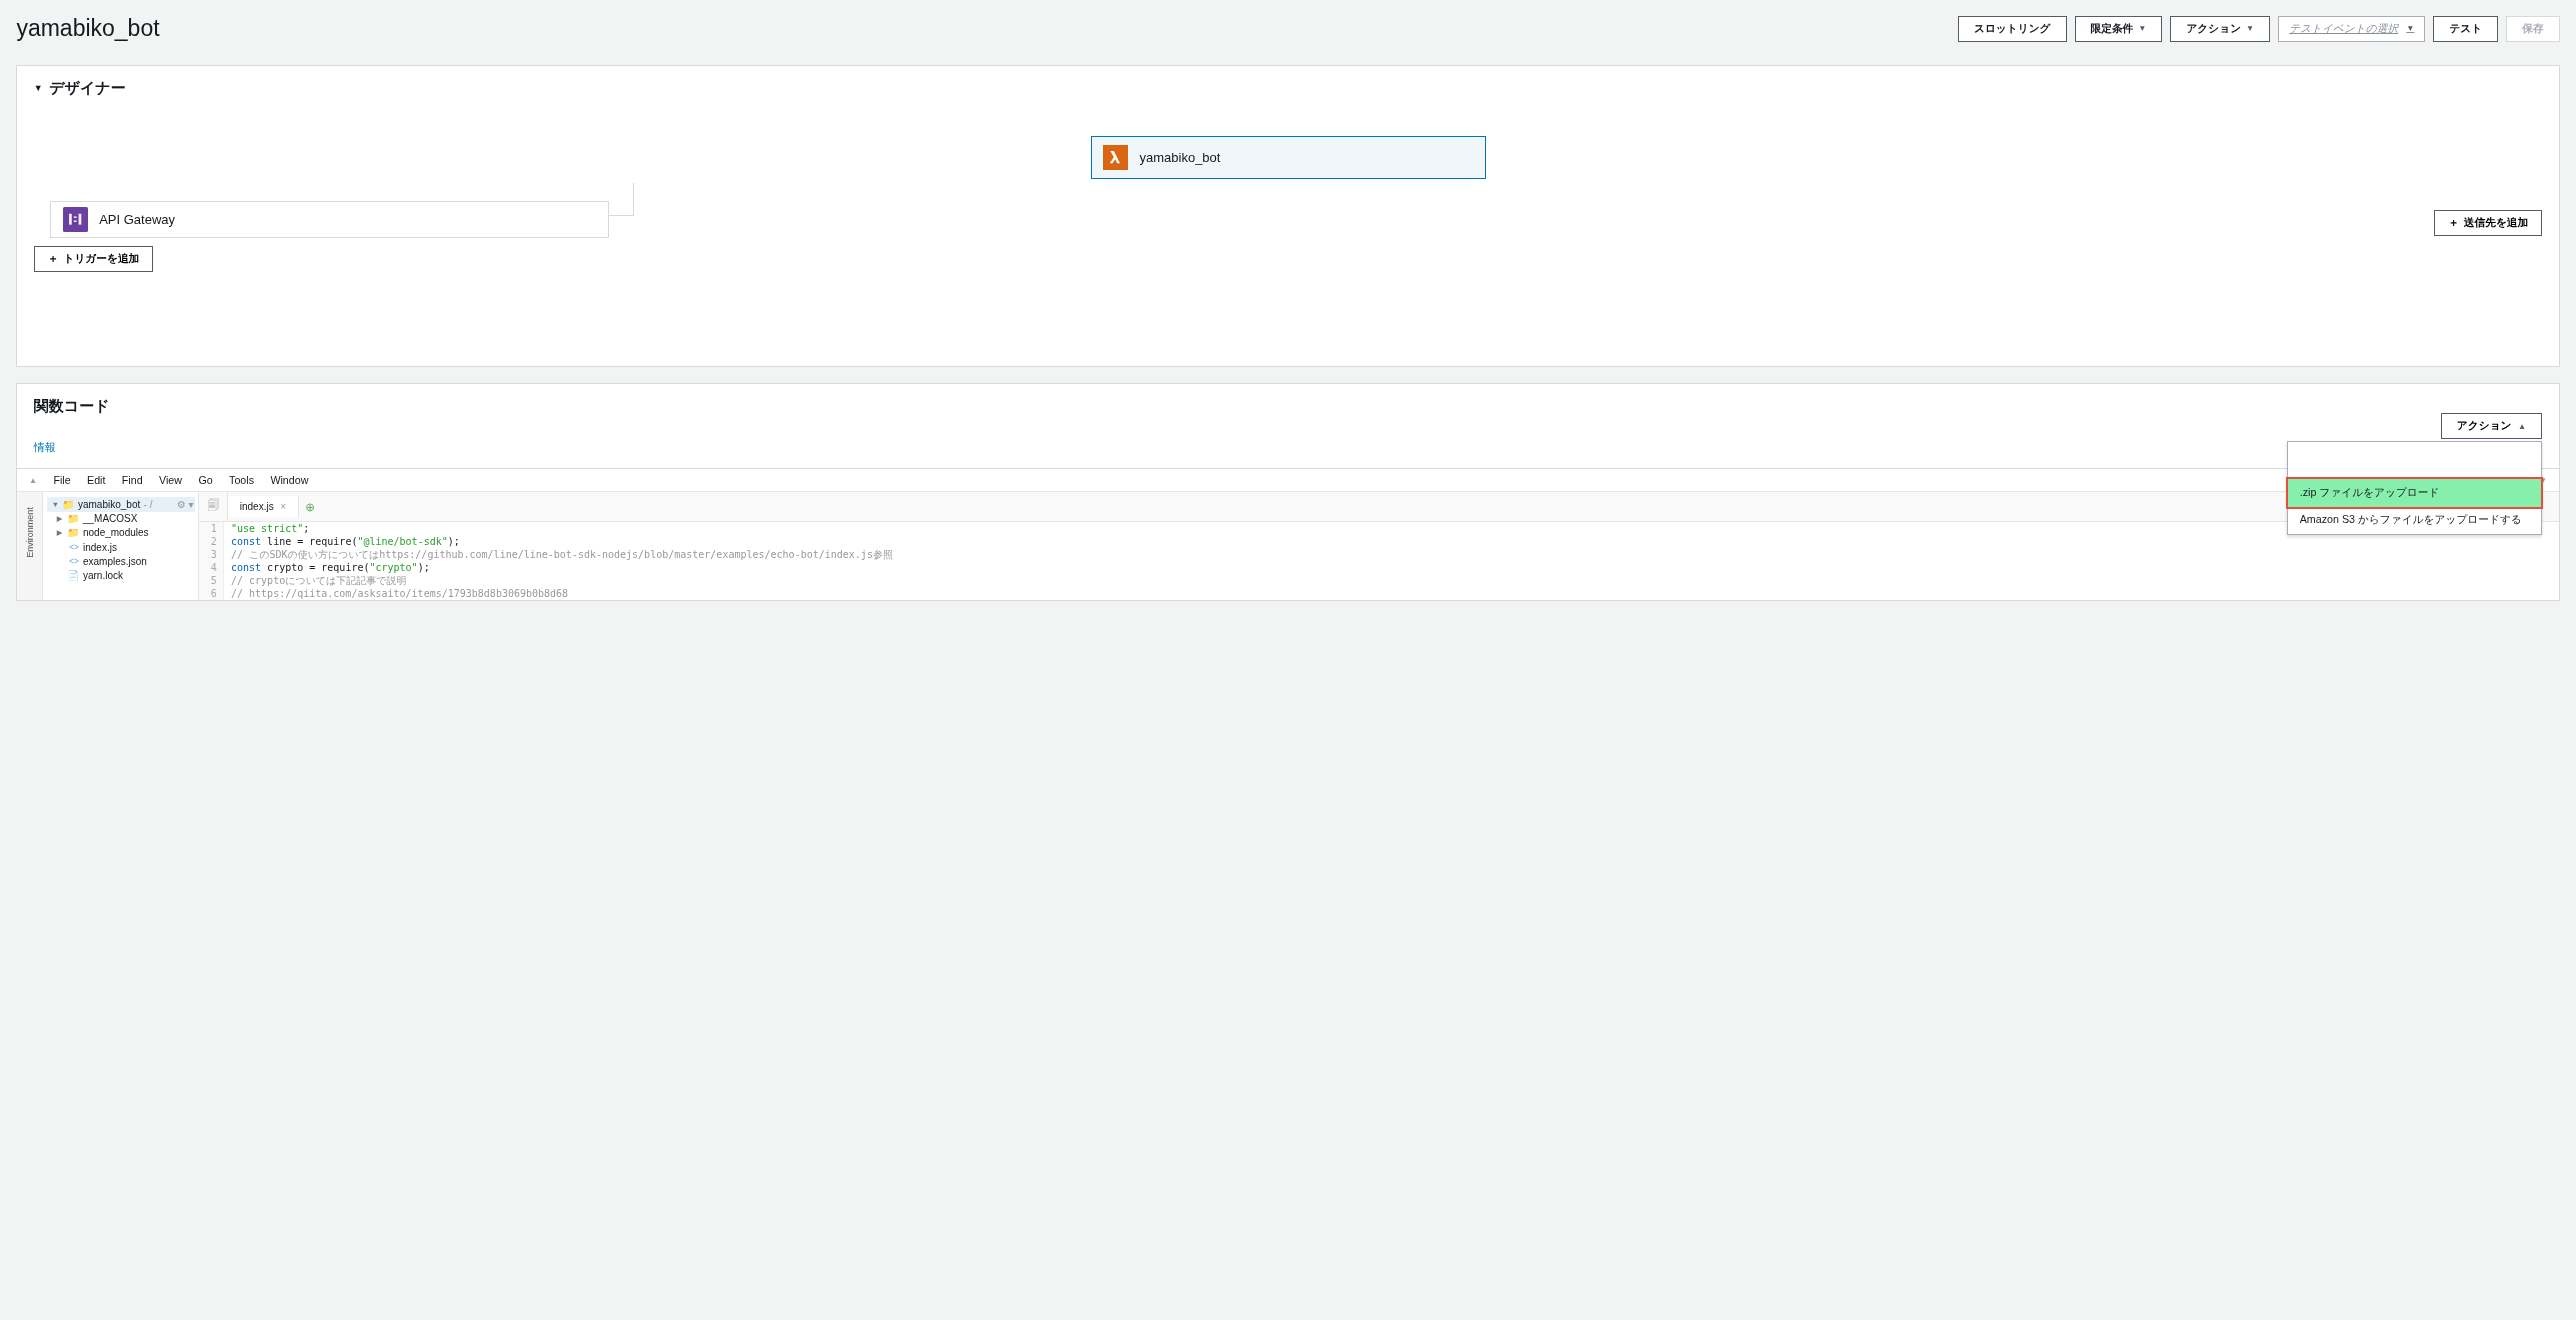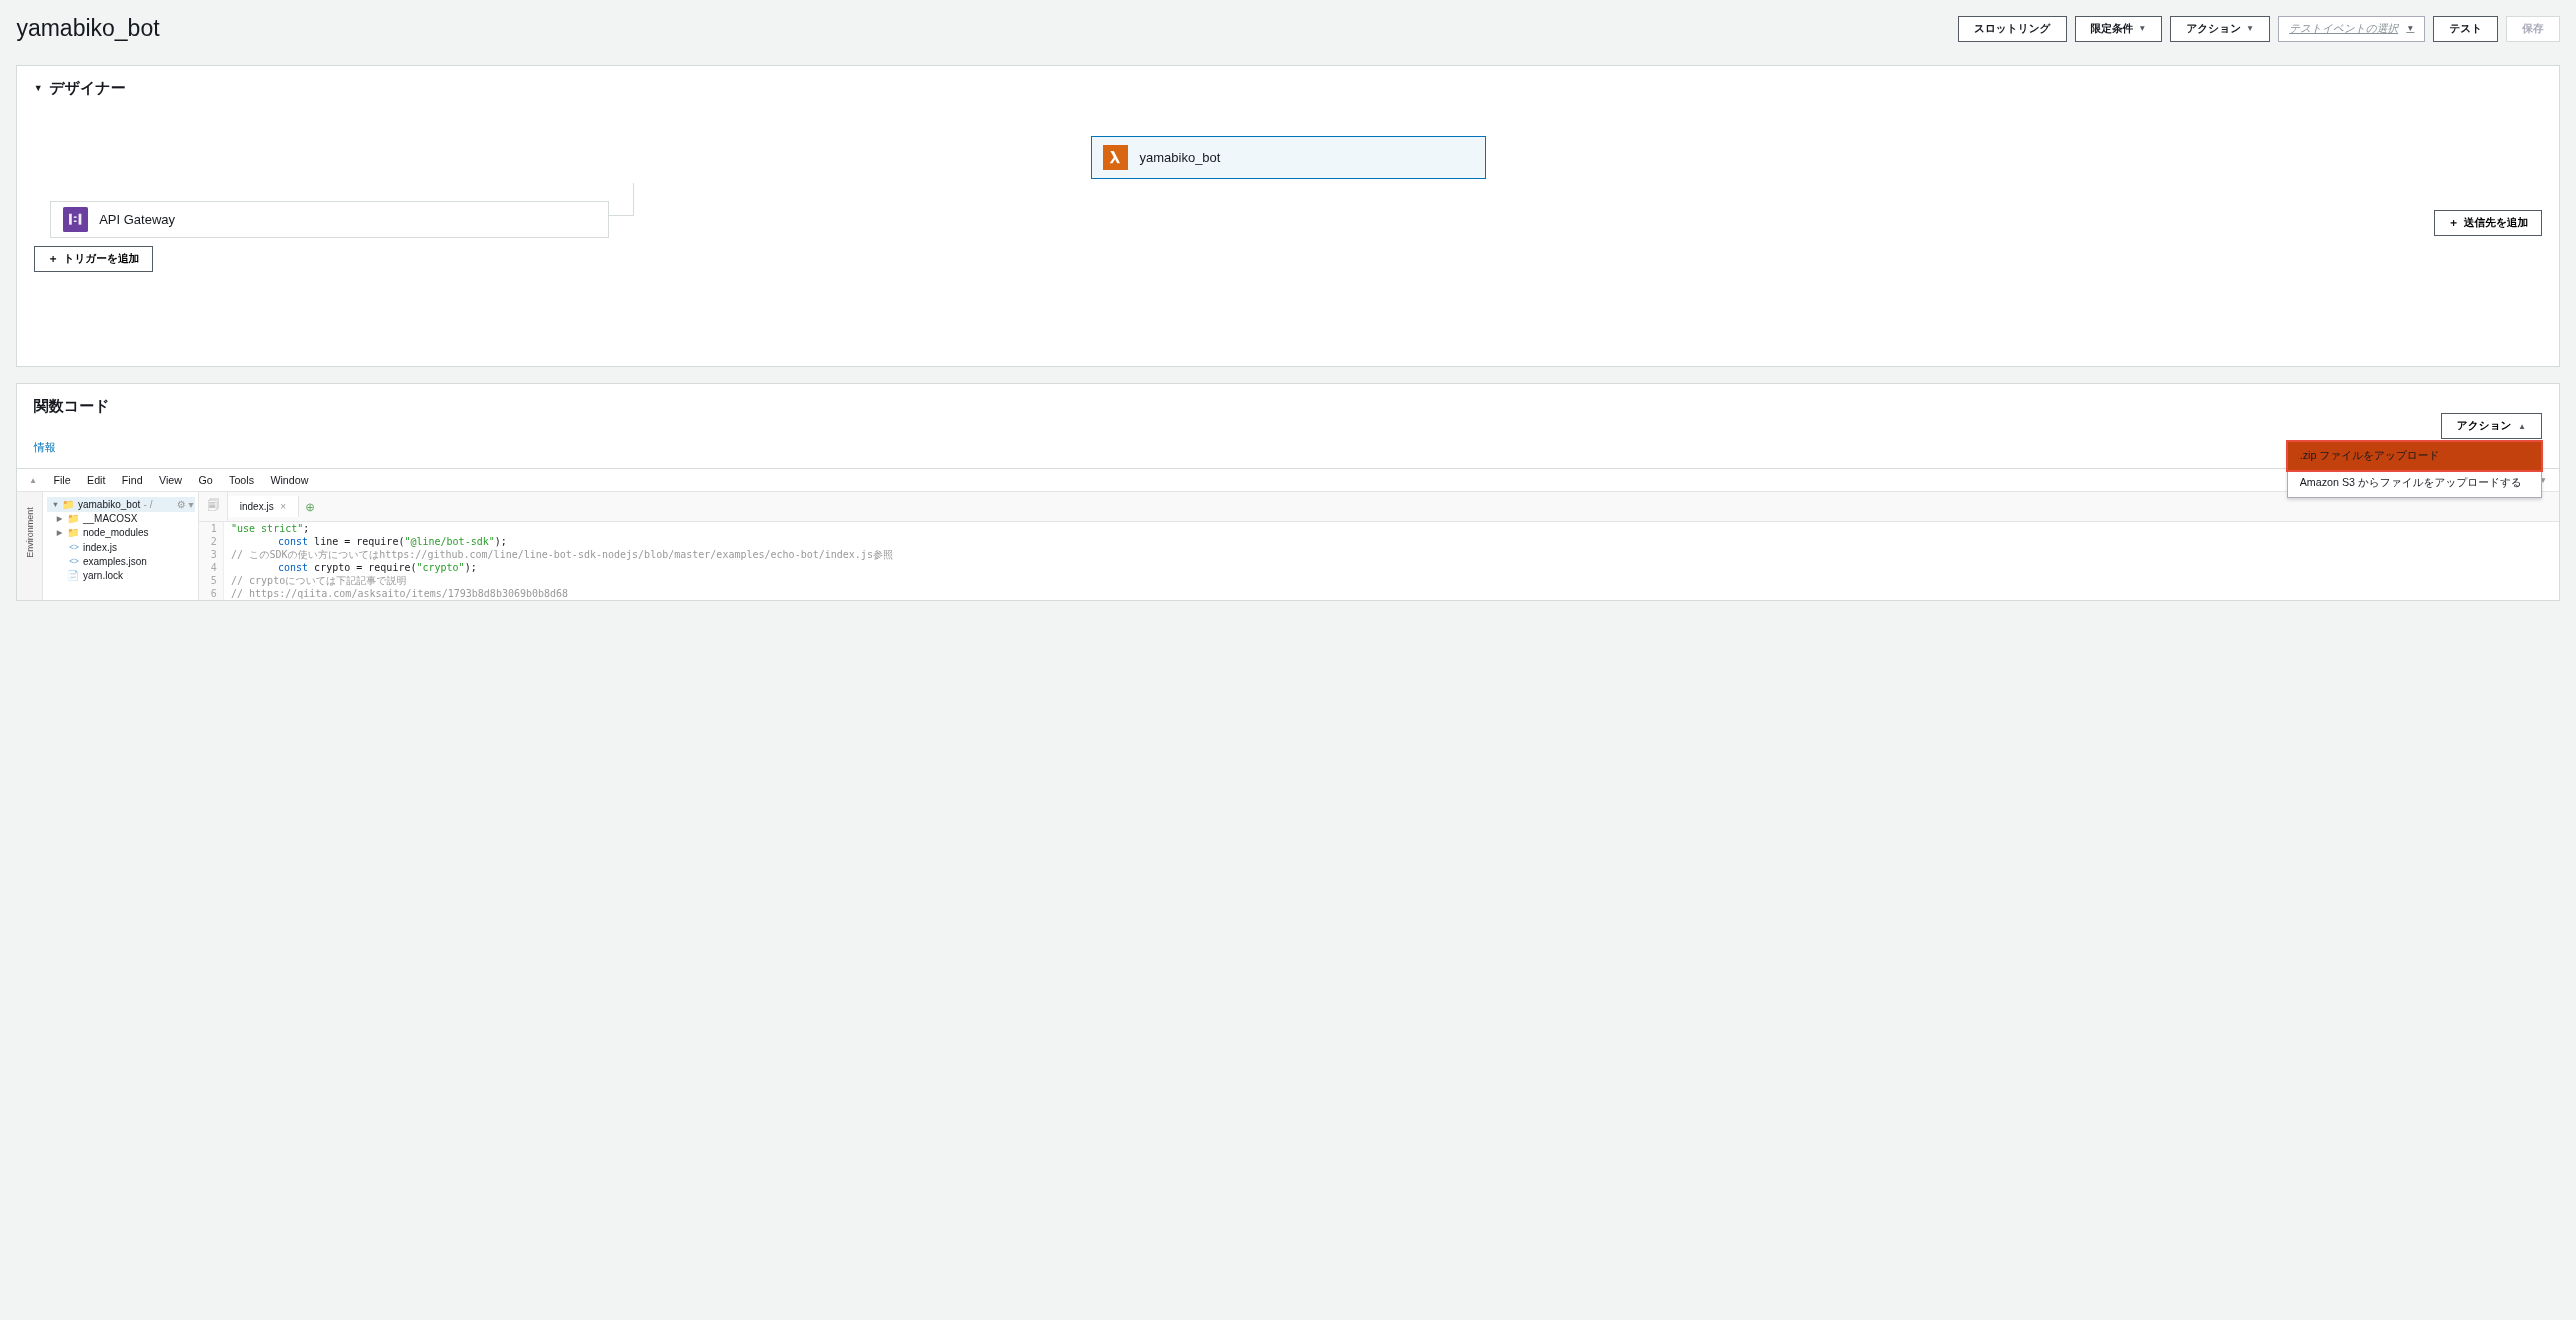--- a/index.html
+++ b/index.html
@@ -34,21 +34,21 @@
 .add-btn { background: #fff; border: 0.8px solid #545b64; padding: 5px 13px; font-weight: 700; font-size: 10.7px; cursor: pointer; display: inline-flex; align-items: center; gap: 5px; }
 .dest-btn-wrap { position: absolute; right: 16.4px; top: 99px; }
 .code-header { padding: 13px 16.4px; display: flex; align-items: center; justify-content: space-between; }
 .code-title-row { display: flex; align-items: flex-start; gap: 24px; flex-direction: column; }
 .code-title { font-size: 15px; font-weight: 700; }
 .info-link { color: #0073bb; font-size: 11px; cursor: pointer; }
 .action-area { position: relative; }
 .action-btn { background: #fff; border: 0.8px solid #545b64; padding: 5px 15px; font-weight: 700; font-size: 10.7px; cursor: pointer; display: inline-flex; align-items: center; gap: 6.6px; }
 .action-menu { position: absolute; right: 0; top: 28px; background: #fff; border: 0.8px solid #aab; box-shadow: 0 1.6px 3.3px rgba(0,0,0,0.15); min-width: 255px; z-index: 10; }
 .action-item { padding: 6.6px 11.5px; font-size: 10.7px; cursor: pointer; }
-.action-item.hl { outline: 2.5px solid #e74c3c; outline-offset: -0.8px; background: #c2410c; }
+.action-item.hl { outline: 2.5px solid #e74c3c; outline-offset: -0.8px; background: #86efac; margin-top: 37px; }
 .ide { border-top: 0.8px solid #d5dbdb; }
 .ide-menu { display: flex; align-items: center; gap: 16.4px; padding: 5px 11.5px; border-bottom: 0.8px solid #e5e5e5; font-size: 10.7px; }
 .ide-menu .spacer { flex: 1; }
 .ide-menu span { cursor: pointer; }
 .ide-menu .tri2 { color: #999; font-size: 8.2px; }
 .ide-body { display: flex; }
 .ide-side { width: 26px; background: #f5f5f5; border-right: 0.8px solid #e5e5e5; display: flex; flex-direction: column; align-items: center; padding-top: 8.2px; gap: 6.6px; }
 .env-label { writing-mode: vertical-rl; transform: rotate(180deg); font-size: 9px; color: #555; padding: 6.6px 0; }
 .tree { width: 156px; border-right: 0.8px solid #e5e5e5; padding: 5px 3.3px; font-size: 10px; }
 .tree-row { display: flex; align-items: center; gap: 3.3px; padding: 1.6px 1.6px 1.6px 5px; cursor: pointer; }
@@ -62,21 +62,21 @@
 .tabs2 { display: flex; align-items: center; border-bottom: 0.8px solid #e5e5e5; background: #f9f9f9; }
 .tab2 { padding: 5px 11.5px; border-right: 0.8px solid #e5e5e5; background: #fff; font-size: 10px; display: flex; align-items: center; gap: 6.6px; }
 .tab2 .x { color: #999; cursor: pointer; }
 .tab-add { padding: 3.3px 6.6px; color: #6a6; cursor: pointer; }
 .tab-ico { padding: 5px 8.2px; color: #999; border-right: 0.8px solid #e5e5e5; }
 .code { font-family: Menlo, Monaco, monospace; font-size: 10px; line-height: 13px; }
 .code-line { display: flex; }
 .ln { width: 25px; text-align: right; color: #aaa; padding-right: 6.6px; background: #f9f9f9; border-right: 0.8px solid #eee; user-select: none; }
 .lc { padding-left: 6.6px; white-space: pre; }
 .str { color: #2a9d2a; }
-.kw { color: #0060c0; margin-left: 47px; }
+.kw { color: #0060c0; }
 .com { color: #999; }
 .i1 { padding-left: 10px; }
 </style>
 </head>
 <body>
 
 <div class="page">
 
   <div class="header-row">
     <div class="fn-name">yamabiko_bot</div>

